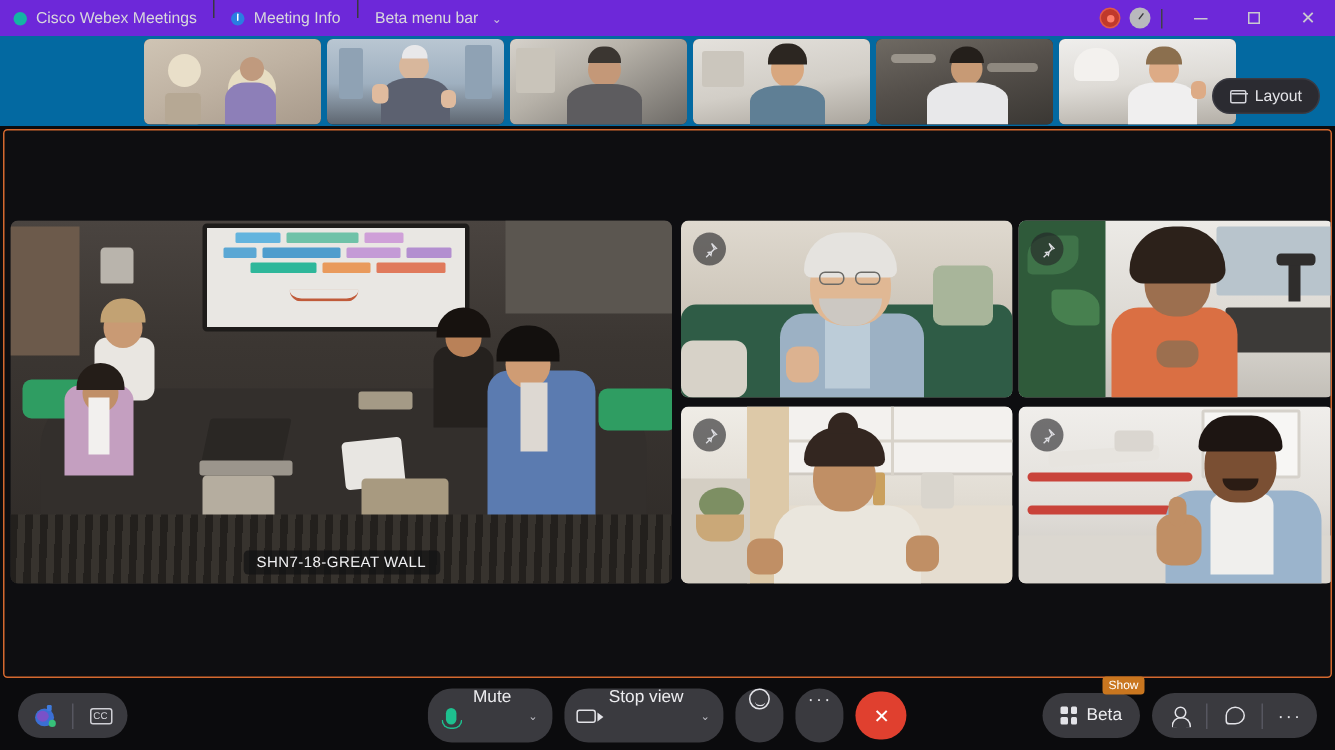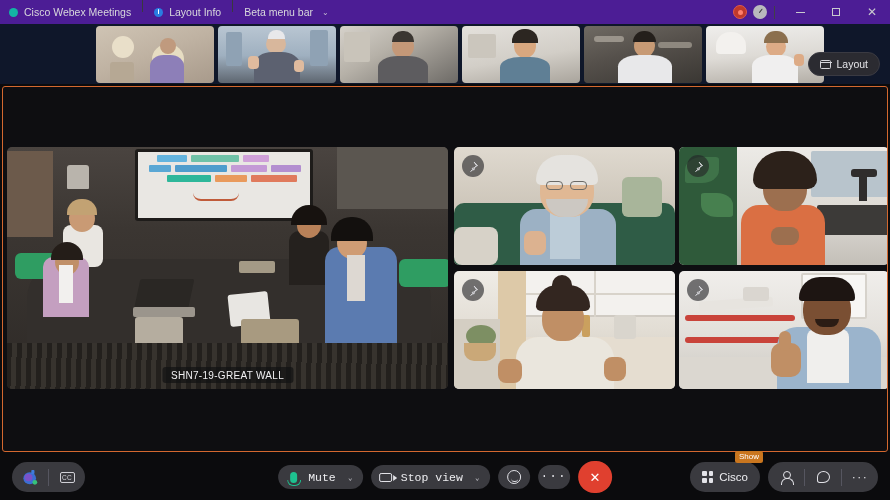--- a/index.html
+++ b/index.html
@@ -8,21 +8,21 @@
     width:890px; height:500px; overflow:hidden;
     background:#0a0a0c;
     font-family:"Liberation Sans", sans-serif;
     -webkit-font-smoothing:antialiased;
   }
   #app{ position:relative; width:890px; height:500px; background:#0b0b0d; }
 
   
   .titlebar{
     position:absolute; top:0; left:0; width:890px; height:24px;
-    background:#4c1d95; display:flex; align-items:flex-start;
+    background:#6d28d9; display:flex; align-items:flex-start;
     font-size:10.5px; color:#d8d8dc;
   }
   .tb-item{ display:flex; align-items:center; gap:6px; padding:0 9px; height:24px; }
   .tb-dot{ width:9px; height:9px; border-radius:50%; flex:none; }
   .tb-dot.teal{ background:#13b4a4; }
   .tb-dot.blue{ background:#2a7de1; position:relative; }
   .tb-dot.blue::after{
     content:""; position:absolute; left:3.6px; top:1.9px;
     width:1.6px; height:5px; background:#fff; border-radius:1px;
   }
@@ -44,21 +44,21 @@
     width:36px; height:24px; display:flex; align-items:center; justify-content:center;
     color:#c9c9cf; font-size:11px; line-height:1;
   }
   .glyph-min{ width:9px; height:1px; background:#c9c9cf; }
   .glyph-max{ width:8px; height:8px; border:1px solid #c9c9cf; }
   .glyph-cls{ font-size:12px; }
 
   
   .filmstrip{
     position:absolute; top:24px; left:0; width:890px; height:60px;
-    background:#0f172a; display:flex; align-items:center; gap:4px;
+    background:#0369a1; display:flex; align-items:center; gap:4px;
     padding-left:96px;
   }
   .thumb{
     width:118px; height:57px; border-radius:4px; overflow:hidden;
     position:relative; flex:none; background:#2a2a2e;
   }
   .thumb .scene{ position:absolute; inset:0; }
   .layout-btn{
     position:absolute; right:10px; top:28px;
     height:24px; padding:0 11px; border-radius:13px;
@@ -117,22 +117,22 @@
   .left-grp{ position:absolute; left:12px; }
   .ig{ width:36px; height:30px; display:flex; align-items:center; justify-content:center; }
   .vsep{ width:1px; height:17px; background:#565660; }
   .assist{ width:19px; height:19px; position:relative; }
   .cc-ic{ width:15px; height:11px; border:1.3px solid #d0d0d6; border-radius:2px;
           display:flex; align-items:center; justify-content:center;
           font-size:6.5px; color:#d0d0d6; letter-spacing:.2px; }
 
   .center-grp{ position:absolute; left:50%; transform:translateX(-50%); display:flex; align-items:center; gap:8px; }
   .pill{
-    height:24px; border-radius:16px; background:#3a3a3f; color:#ededf0;
-    display:flex; align-items:center; font-size:11.5px; padding:0 4px;font-family:Liberation Mono, monospace;
+    height:36px; border-radius:16px; background:#3a3a3f; color:#ededf0;
+    display:flex; font-size:11.5px; padding:0 4px;
   }
   .pill .lbl{ padding:0 6px 0 4px; }
   .pill .ic{ width:22px; display:flex; align-items:center; justify-content:center; }
   .pill .chev{ width:17px; display:flex; align-items:center; justify-content:center;
                font-size:7.5px; color:#c5c5cc; }
   .pill.icononly{ width:32px; justify-content:center; padding:0; }
   .leave{ width:34px; height:32px; border-radius:16px; background:#e0402f;
           display:flex; align-items:center; justify-content:center; color:#fff; font-size:13px; }
   .mic{ width:7px; height:11px; border-radius:3.5px; background:#1ec08f; position:relative; }
   .mic::after{ content:""; position:absolute; left:-2.5px; bottom:-3.5px; width:12px; height:5px;
@@ -173,21 +173,21 @@
 <div id="app">
 
   <div class="titlebar">
     <div class="tb-item">
       <span class="tb-dot teal"></span>
       <span>Cisco Webex Meetings</span>
     </div>
     <div class="tb-sep"></div>
     <div class="tb-item">
       <span class="tb-dot blue"></span>
-      <span>Layout Info</span>
+      <span>Meeting Info</span>
     </div>
     <div class="tb-sep"></div>
     <div class="tb-item">
       <span>Beta menu bar</span>
       <span class="tb-caret">⌄</span>
     </div>
 
     <div class="tb-right">
       <span class="tb-circ rec"></span>
       <span class="tb-circ clk"></span>
@@ -313,21 +313,21 @@
           <div style="position:absolute;left:340px;top:108px;width:18px;height:46px;background:#ddd8d2;"></div>
           <div style="position:absolute;left:130px;top:132px;width:54px;height:32px;background:#2a2724;border-radius:2px;transform:skewX(-12deg);"></div>
           <div style="position:absolute;left:126px;top:160px;width:62px;height:10px;background:#9b958c;border-radius:2px;"></div>
           <div style="position:absolute;left:128px;top:170px;width:48px;height:40px;background:#b5ad9f;border-radius:3px;"></div>
           <div style="position:absolute;left:222px;top:146px;width:40px;height:32px;background:#e8e6e2;border-radius:3px;transform:rotate(-6deg);"></div>
           <div style="position:absolute;left:234px;top:172px;width:58px;height:40px;background:#a89a80;border-radius:3px;"></div>
           <div style="position:absolute;left:232px;top:114px;width:36px;height:12px;background:#a49a86;border-radius:2px;"></div>
           <div style="position:absolute;left:84px;top:210px;width:48px;height:24px;background:#7e7465;border-radius:2px;"></div>
           <div style="position:absolute;left:0;top:196px;width:441px;height:46px;background:repeating-linear-gradient(92deg,#23201d 0 5px,#37332e 5px 10px);"></div>
         </div>
-        <div class="namebadge">SHN7-19-GREAT WALL</div>
+        <div class="namebadge">SHN7-18-GREAT WALL</div>
       </div>
 
       <div class="tile t-a">
         <div class="scene" style="background:linear-gradient(180deg,#dfd9cf 0%,#cfc8bc 46%,#b8b1a5 100%)">
           <div style="position:absolute;left:0;top:56px;width:221px;height:62px;background:#2f5c46;border-radius:10px 10px 0 0;"></div>
           <div style="position:absolute;left:0;top:80px;width:44px;height:38px;background:#d7d2c8;border-radius:8px;"></div>
           <div style="position:absolute;left:168px;top:30px;width:40px;height:40px;background:#a8b59a;border-radius:6px;"></div>
           <div style="position:absolute;left:66px;top:62px;width:96px;height:56px;background:#9cb1c4;border-radius:16px 16px 0 0;"></div>
           <div style="position:absolute;left:96px;top:62px;width:30px;height:50px;background:#bcccd8;"></div>
           <div style="position:absolute;left:86px;top:14px;width:54px;height:56px;background:#e0b894;border-radius:50% 50% 42% 42%;"></div>
@@ -468,21 +468,21 @@
     </div>
 
     <div class="right-grp">
       <div class="apps-pill">
         <span class="grid4">
             <i></i>
             <i></i>
             <i></i>
             <i></i>
           </span>
-        <span>Cisco</span>
+        <span>Beta</span>
         <span class="beta">Show</span>
       </div>
       <div class="btn-group">
         <div class="ig">
           <span class="person"></span>
         </div>
         <div class="vsep"></div>
         <div class="ig">
           <span class="chatic"></span>
         </div>

